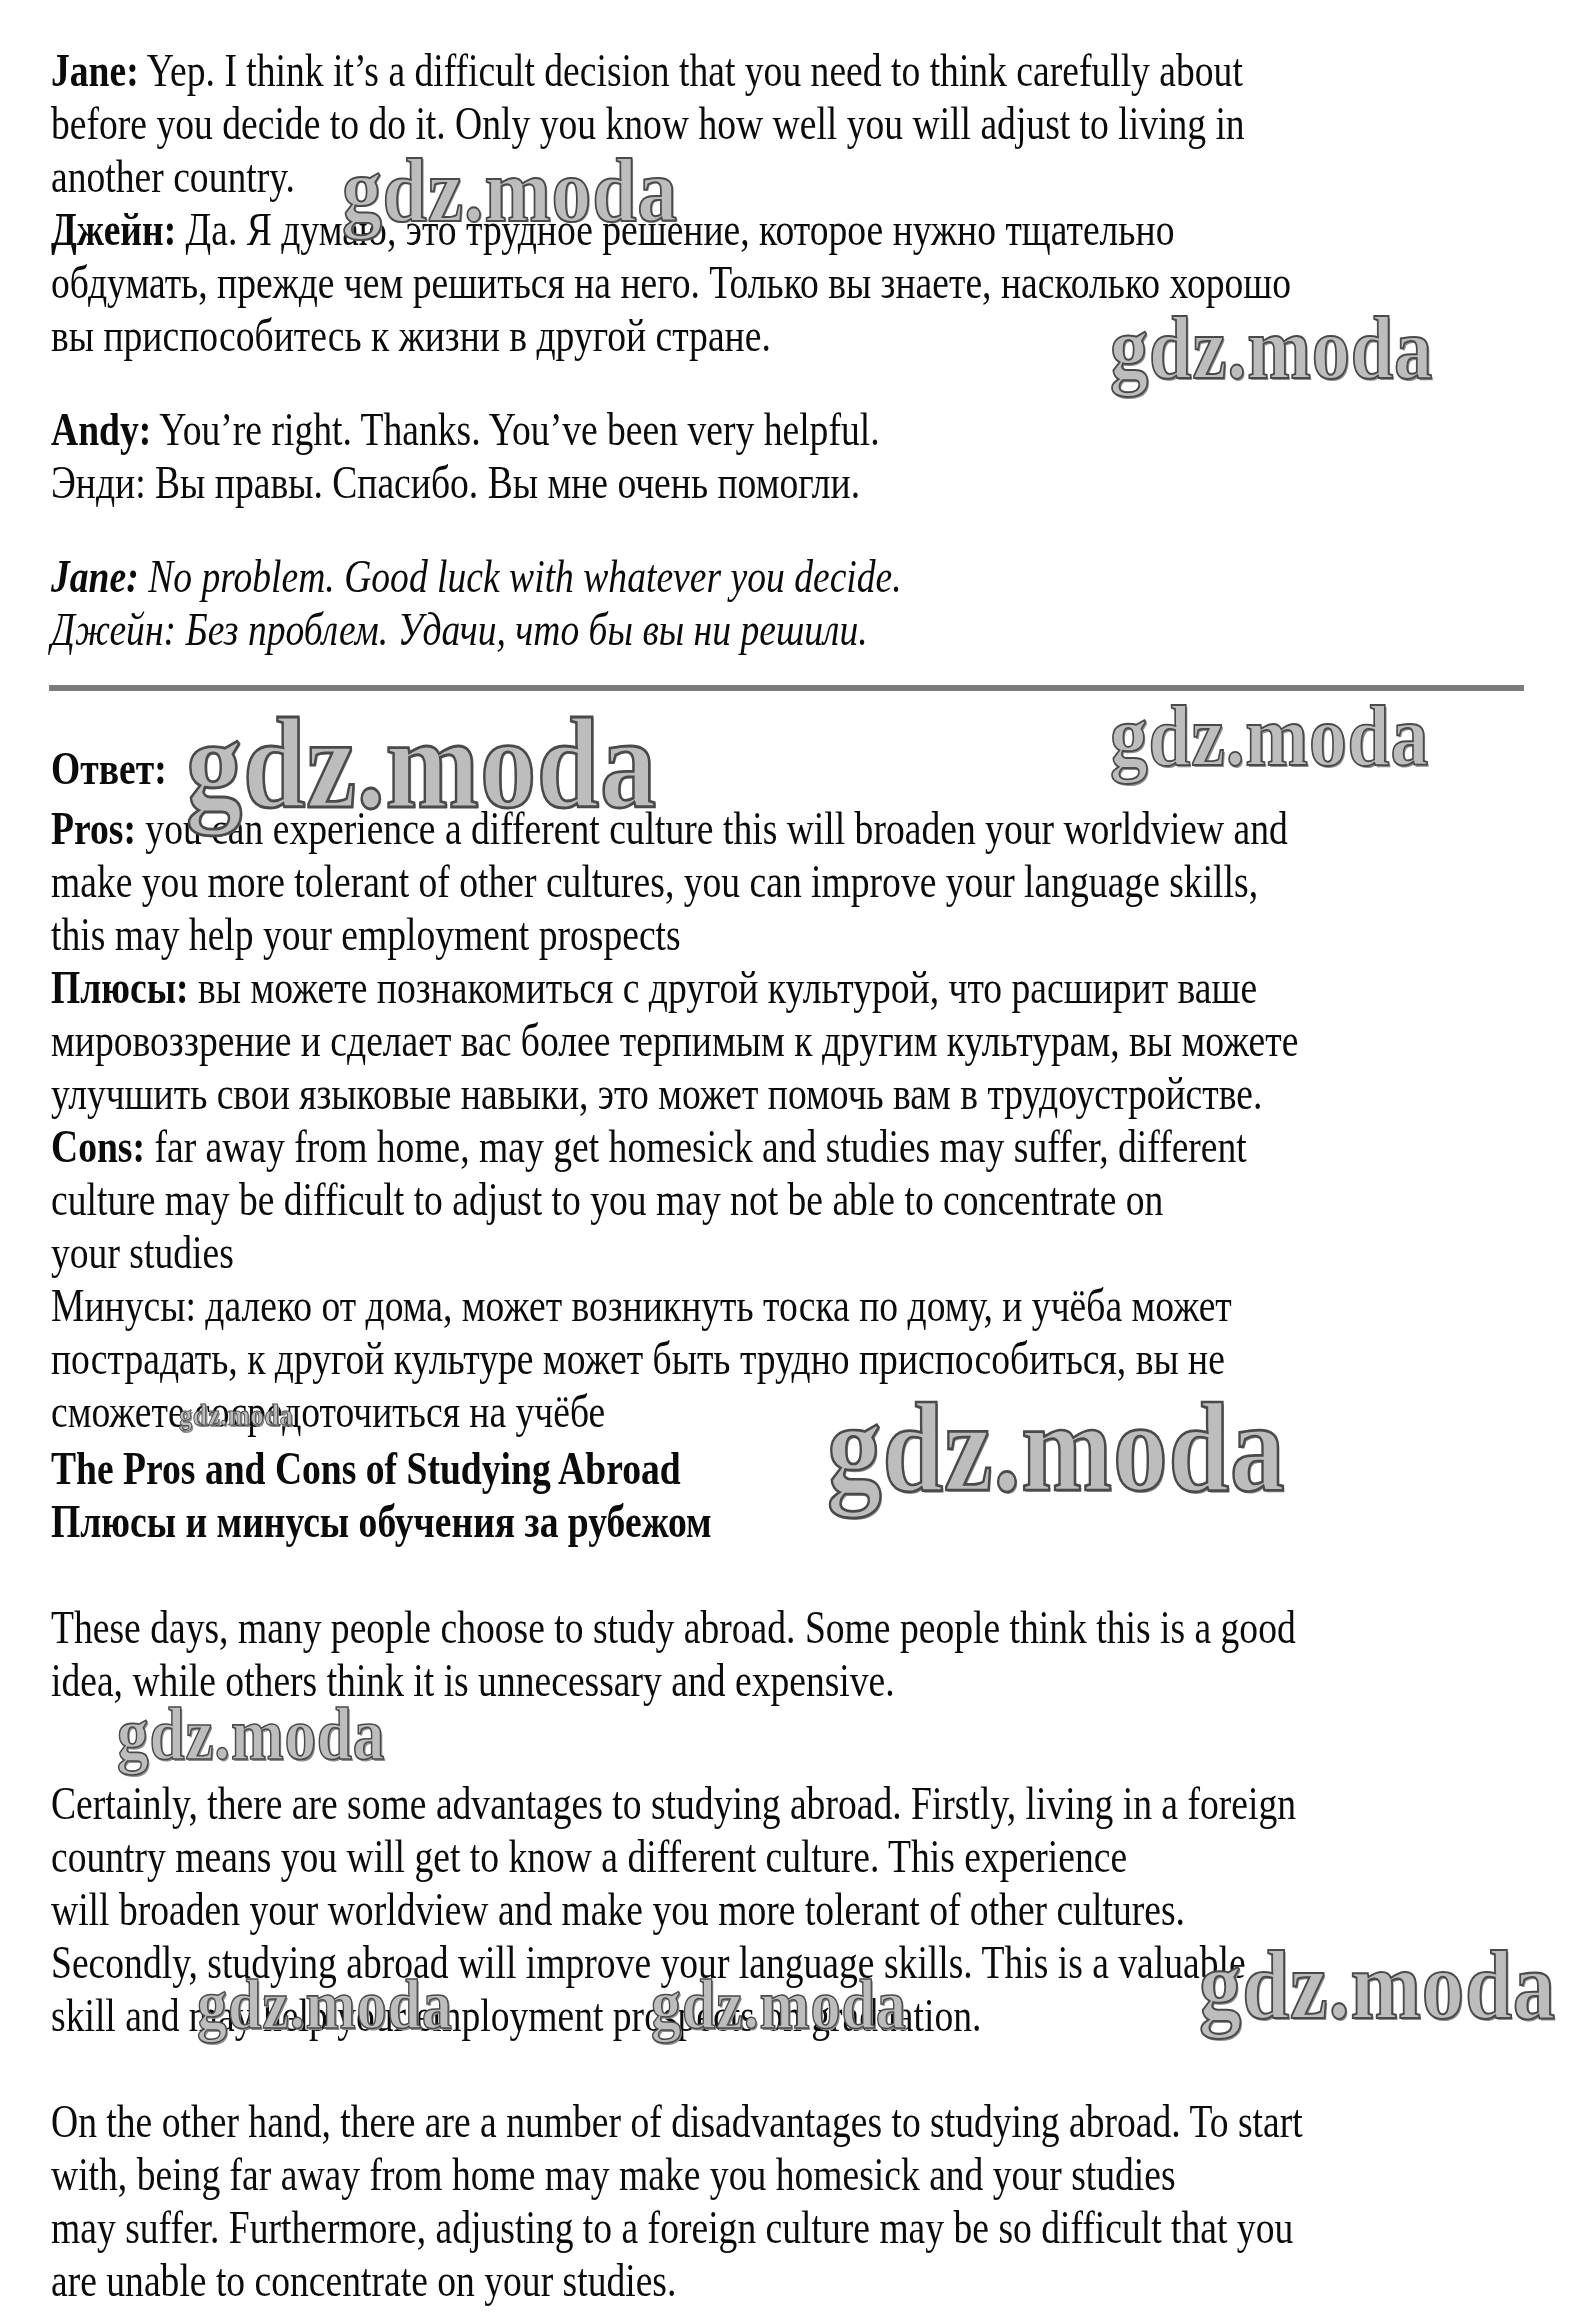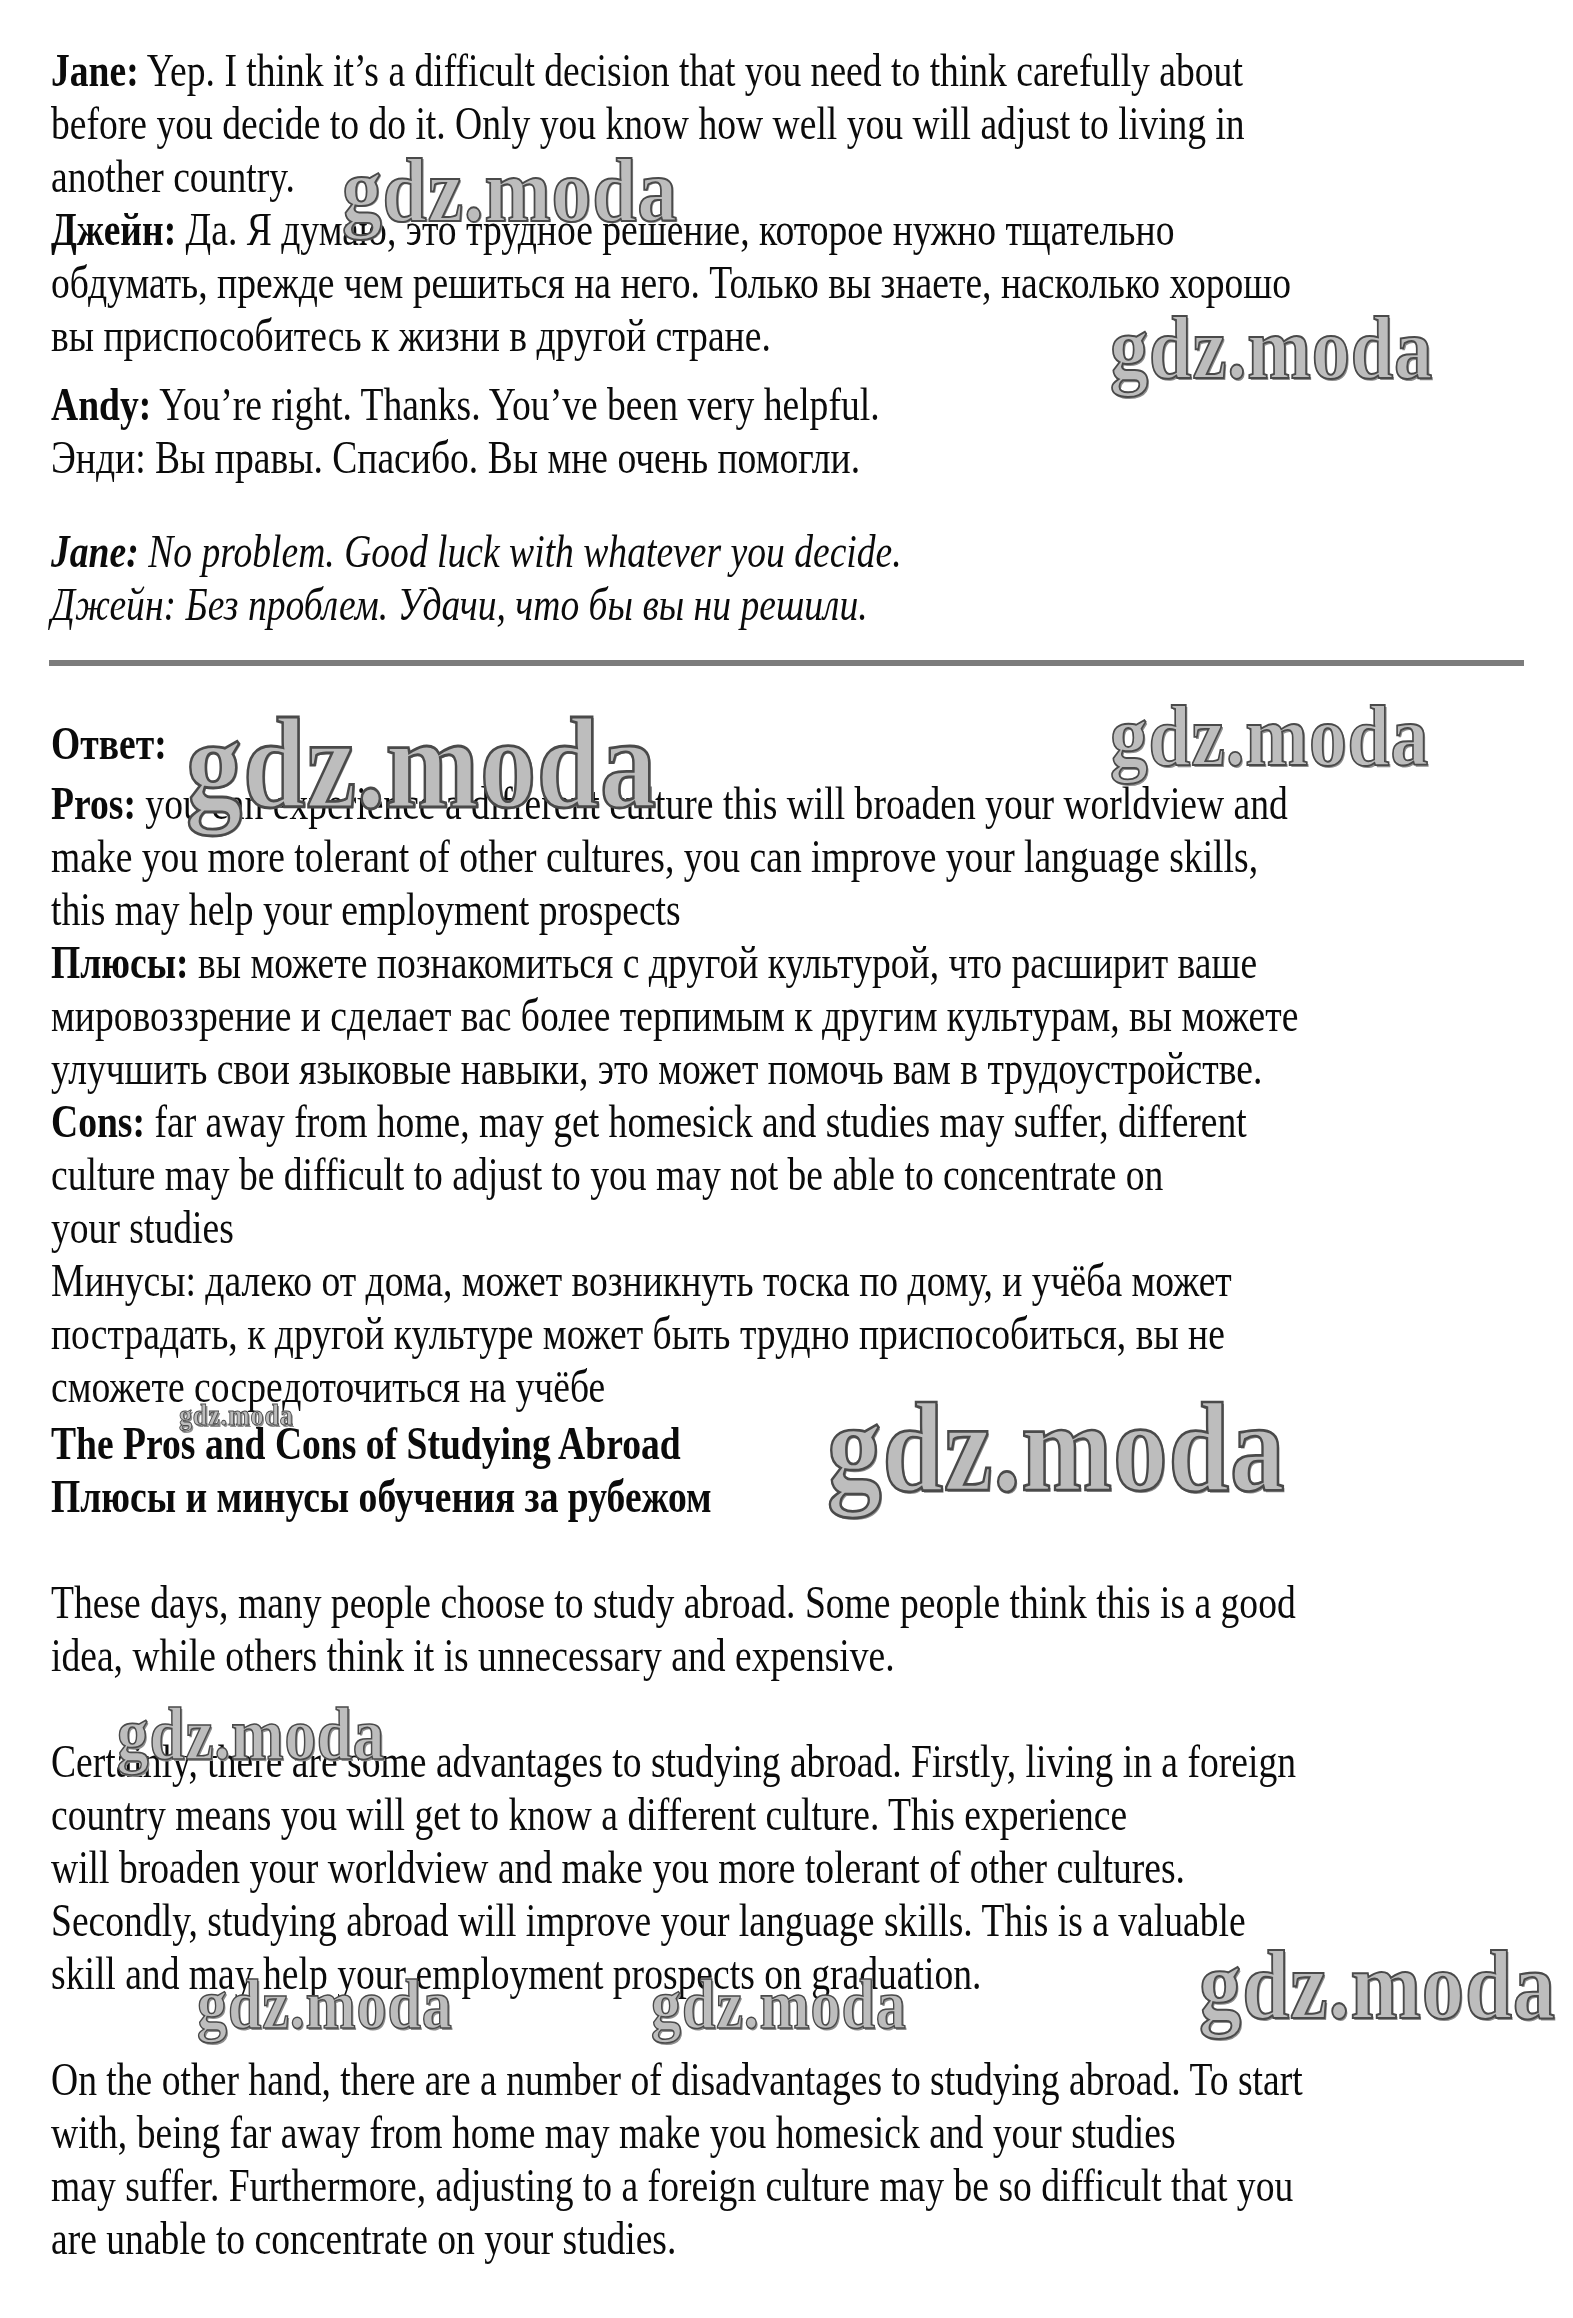--- a/index.html
+++ b/index.html
@@ -16,28 +16,28 @@
     height:53px;line-height:53px;
     font-size:47px;
     white-space:nowrap;
     transform:scaleX(0.80);
     transform-origin:0 50%;
   }
   .ln b{font-weight:700;}
   .divider{height:6px;background:#7c7c7c;width:1475px;margin-left:-2.3px;}
   
   .b-dialogue-jane-1{margin-top:0;}
-  .b-dialogue-andy{margin-top:16px;}
+  .b-dialogue-andy{margin-top:41px;}
   .b-dialogue-jane-2{margin-top:41px;font-style:italic;}
   .b-rule{margin-top:29px;}
   .b-answer{margin-top:51px;}
   .b-pros-cons{margin-top:7px;}
   .b-headings{margin-top:3.8px;}
   .b-essay-intro{margin-top:53px;}
-  .b-essay-advantages{margin-top:53px;}
+  .b-essay-advantages{margin-top:70px;}
   .b-essay-disadvantages{margin-top:53px;font-family:Liberation Serif, serif;}
   
   .wm{
     position:absolute;
     font-family:"Liberation Serif","DejaVu Serif",serif;
     font-weight:700;
     color:#bdbdbd;
     letter-spacing:0.8px;
     white-space:nowrap;
     line-height:1;

